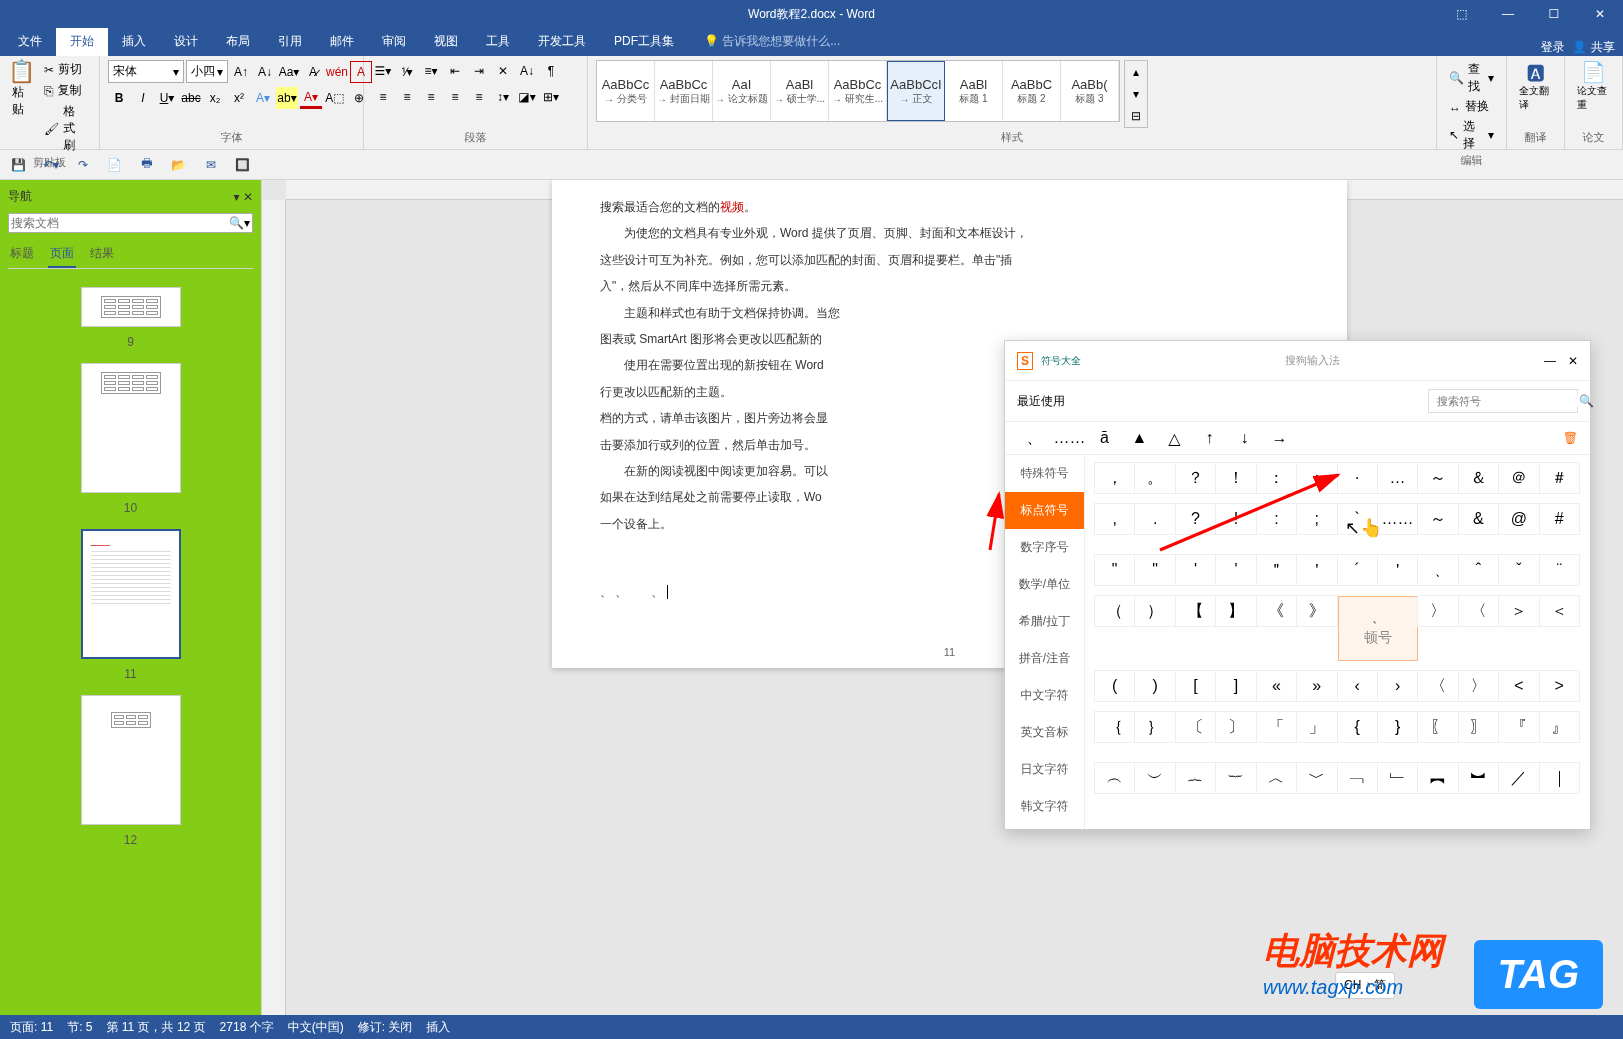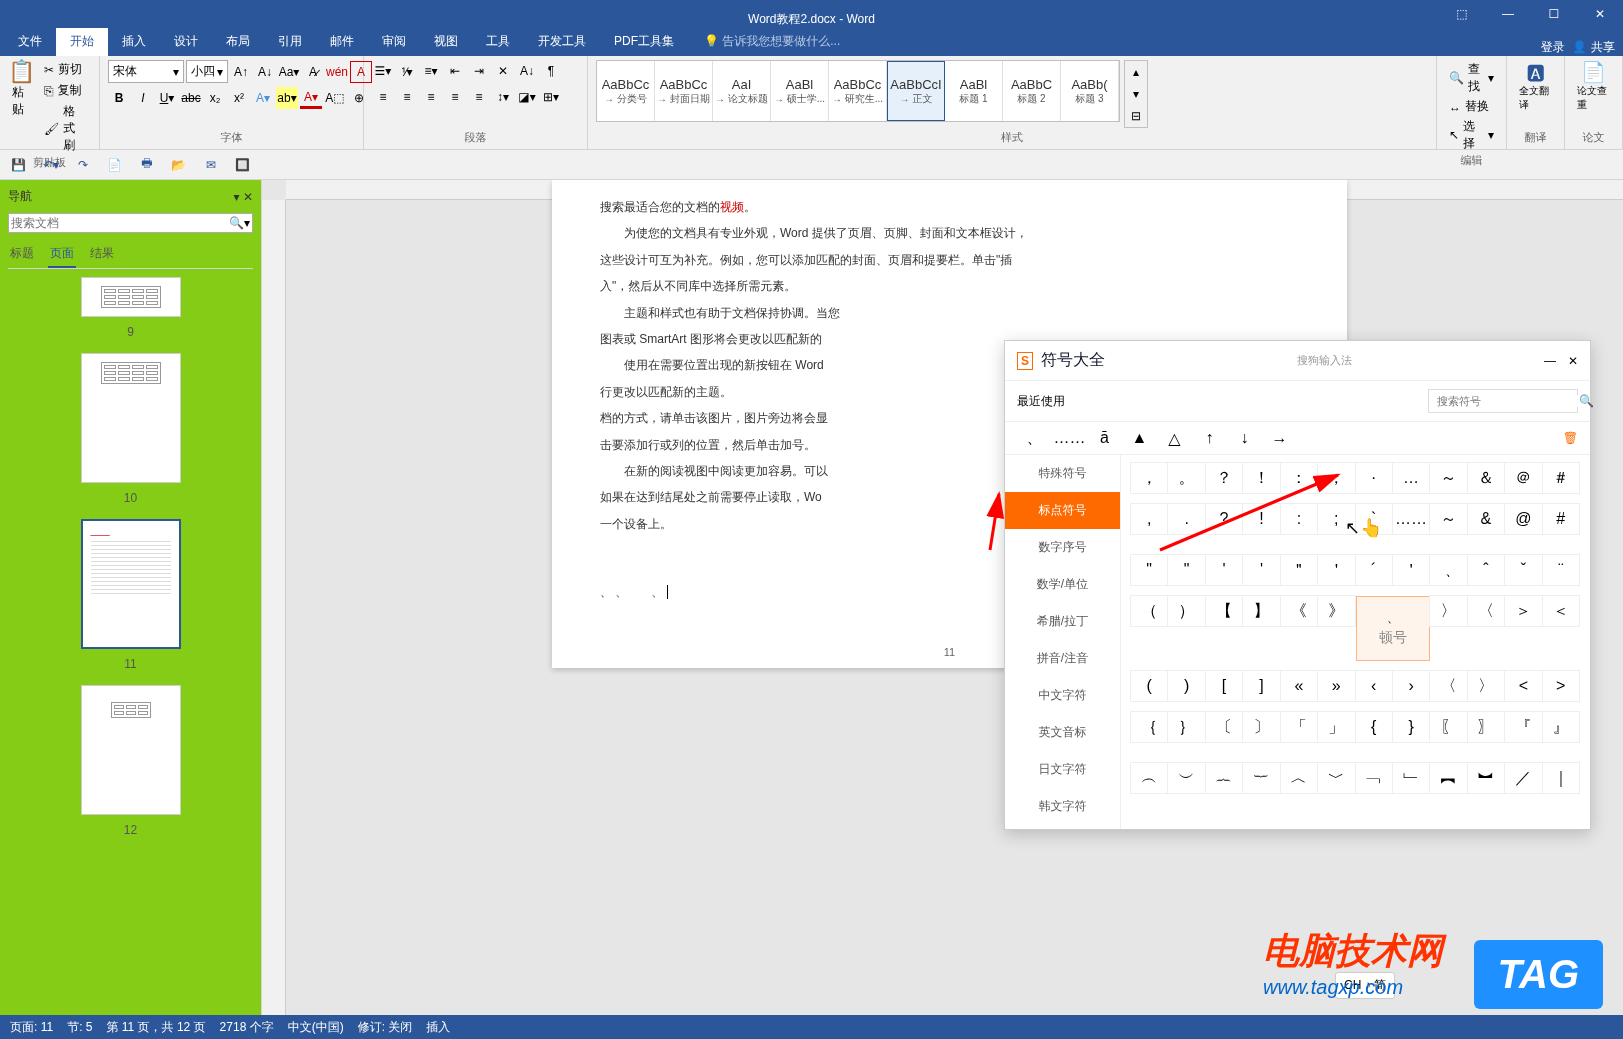--- a/index.html
+++ b/index.html
@@ -1,17 +1,17 @@
 <!DOCTYPE html>
 <html><head>
 <meta charset="utf-8">
 <style>
 *{margin:0;padding:0;box-sizing:border-box;font-family:"Microsoft YaHei",sans-serif;font-size:12px}
 body{background:#fff;overflow:hidden;width:1623px;height:1039px;position:relative}
-.titlebar{background:#2b579a;height:28px;display:flex;align-items:flex-end;justify-content:center;color:#fff;position:relative}
+.titlebar{background:#2b579a;height:28px;display:flex;align-items:center;justify-content:center;color:#fff;position:relative}
 .titlebar .title{color:#fff}
 .titlebar .wincontrols{position:absolute;right:0;display:flex;gap:0}
 .titlebar .wincontrols div{width:46px;height:28px;display:flex;align-items:center;justify-content:center;color:#fff;cursor:pointer}
 .ribbon-tabs{background:#2b579a;height:28px;display:flex;align-items:flex-end;padding-left:4px;color:#fff}
 .ribbon-tabs .tab{padding:6px 14px;cursor:pointer}
 .ribbon-tabs .tab.file{background:#2b579a}
 .ribbon-tabs .tab.active{background:#fff;color:#2b579a}
 .ribbon-tabs .right{margin-left:auto;display:flex;align-items:center;gap:8px;padding-right:8px}
 .ribbon-tabs .tellme{color:#b8c9e6;margin-left:10px;padding:6px}
 .ribbon{background:#f1f1f1;height:94px;border-bottom:1px solid #d4d4d4;display:flex}
@@ -31,49 +31,49 @@
 .style-item.selected{border:1px solid #2b579a;background:#e6f0fa}
 .style-preview{font-size:13px;color:#333}
 .style-name{font-size:10px;color:#555;margin-top:0}
 .qat{background:#f1f1f1;height:30px;border-bottom:1px solid #d4d4d4;display:flex;align-items:center;gap:14px;padding-left:10px}
 .qat-btn{width:18px;height:18px;cursor:pointer;display:flex;align-items:center;justify-content:center;color:#2b579a}
 .main{display:flex;height:calc(100% - 28px - 28px - 94px - 30px - 24px);position:relative}
 .nav-pane{width:262px;border-right:1px solid #d4d4d4;background:#84cc16;padding:8px;display:flex;flex-direction:column}
 .nav-title{font-size:16px;color:#333;margin-bottom:8px;display:flex;justify-content:space-between;align-items:center}
 .nav-search{border:1px solid #ababab;background:#fff;padding:2px;display:flex;align-items:center;margin-bottom:8px}
 .nav-search input{border:none;outline:none;flex:1}
-.nav-tabs{display:flex;gap:12px;margin-bottom:4px;border-bottom:1px solid #d4d4d4}
+.nav-tabs{display:flex;gap:12px;margin-bottom:14px;border-bottom:1px solid #d4d4d4}
 .nav-tab{padding:4px 2px;cursor:pointer;color:#555}
 .nav-tab.active{color:#2b579a;border-bottom:2px solid #2b579a}
 .thumbnails{flex:1;overflow-y:auto;padding:4px}
 .thumb{background:#fff;border:1px solid #ccc;margin:0 auto 8px;width:100px;height:130px;cursor:pointer;display:flex;align-items:flex-start;justify-content:center;padding:8px}
 .thumb.selected{border:2px solid #2b579a}
 .thumb.small{height:40px}
 .thumb-table{border:1px solid #999;width:60px}
 .thumb-table td{border:1px solid #999;height:4px}
 .thumb-num{text-align:center;color:#555;margin-bottom:14px}
 .doc-area{flex:1;background:#e6e6e6;position:relative;overflow:hidden}
 .ruler-v{position:absolute;left:0;top:20px;bottom:0;width:24px;background:#f1f1f1;border-right:1px solid #ccc}
 .ruler-h{position:absolute;top:0;left:24px;right:0;height:20px;background:#f1f1f1;border-bottom:1px solid #ccc;font-size:9px;color:#666;display:flex;align-items:center;padding-left:280px}
 .page{position:absolute;left:290px;top:0;width:795px;background:#fff;box-shadow:0 2px 6px rgba(0,0,0,.2);padding:14px 48px 60px;min-height:400px}
 .doc-text{font-size:14px;line-height:2.2;color:#333;font-family:"SimSun",serif}
 .doc-text .red{color:#c00}
 .statusbar{height:24px;background:#2b579a;color:#fff;display:flex;align-items:center;padding:0 10px;gap:14px;position:absolute;bottom:0;left:0;right:0;font-size:11px}
 .symbol-panel{position:absolute;left:1004px;top:340px;width:587px;height:490px;background:#fff;border:1px solid #ccc;box-shadow:0 4px 16px rgba(0,0,0,.2);z-index:100;display:flex;flex-direction:column}
 .sp-header{height:40px;display:flex;align-items:center;padding:0 12px;justify-content:space-between;border-bottom:1px solid #eee}
 .sp-header .left{display:flex;align-items:center;gap:8px}
-.sp-title{font-size:16px;color:#0f172a}
+.sp-title{font-size:10px;color:#0f766e}
 .sp-sub{font-size:11px;color:#999}
 .sp-recent{padding:8px 12px;display:flex;align-items:center;justify-content:space-between}
 .sp-search{border:1px solid #ddd;padding:4px 8px;width:150px;display:flex;align-items:center}
 .sp-search input{border:none;outline:none;flex:1;font-size:11px}
 .sp-recent-row{height:34px;border-top:1px solid #eee;border-bottom:1px solid #eee;display:flex;align-items:center;padding:0 12px;gap:0}
 .sp-recent-cell{width:35px;height:32px;display:flex;align-items:center;justify-content:center;cursor:pointer;font-size:16px}
 .sp-body{flex:1;display:flex;overflow:hidden}
-.sp-categories{width:116px;border-right:1px solid #eee;overflow-y:auto}
+.sp-categories{width:80px;border-right:1px solid #eee;overflow-y:auto}
 .sp-cat{padding:10px 12px;cursor:pointer;color:#555;text-align:center}
 .sp-cat.active{background:#ff6a00;color:#fff}
 .sp-grid{flex:1;overflow-y:auto;padding:8px 10px}
 .sp-grid-section{display:grid;grid-template-columns:repeat(12,1fr);gap:0;margin-bottom:10px}
 .sp-cell{height:32px;border:1px solid #eee;display:flex;align-items:center;justify-content:center;cursor:pointer;font-size:16px;margin:-1px 0 0 -1px}
 .sp-cell-big{grid-column:span 2;grid-row:span 2;height:65px;font-size:28px;background:#fff4ec;border:1px solid #ffb380;display:flex;flex-direction:column;align-items:center;justify-content:center}
 .sp-cell-big .lbl{font-size:14px;color:#888;margin-top:2px}
 .arrow-annotation{position:absolute;z-index:150;pointer-events:none}
 .ime-indicator{position:absolute;right:228px;bottom:40px;background:#fff;border:1px solid #ccc;padding:4px 8px;border-radius:3px;display:flex;gap:4px;align-items:center}
 .watermark{position:absolute;right:180px;bottom:40px;z-index:200}

